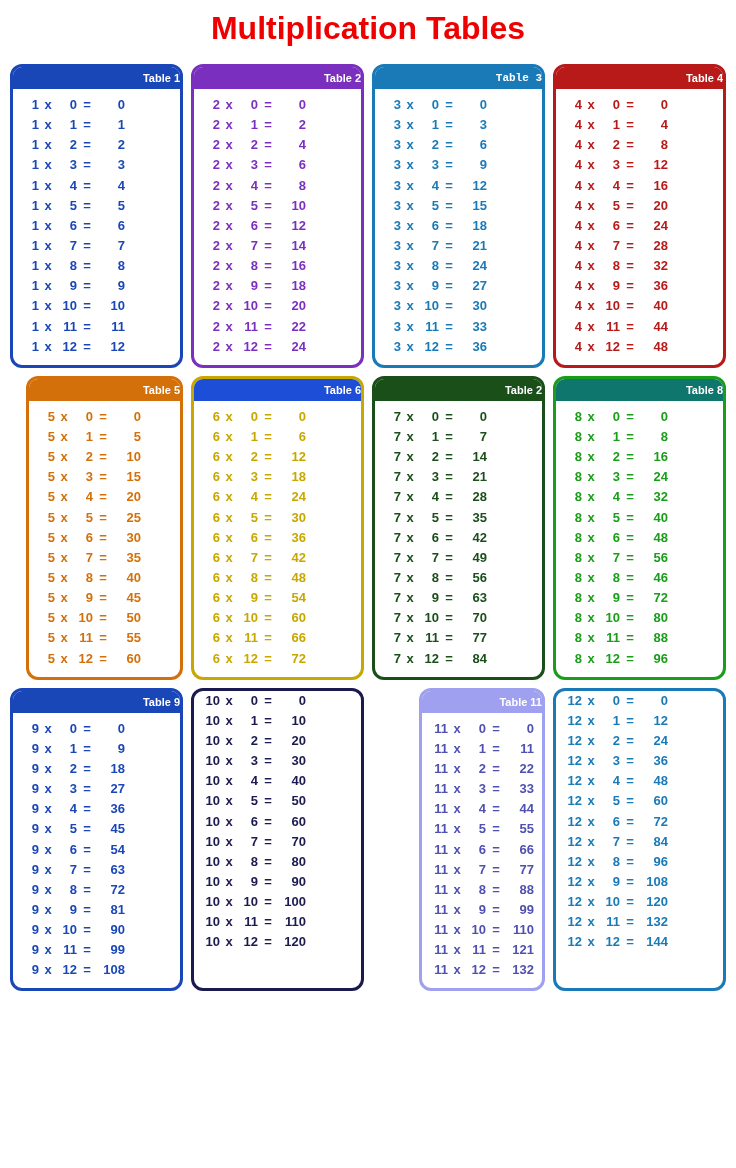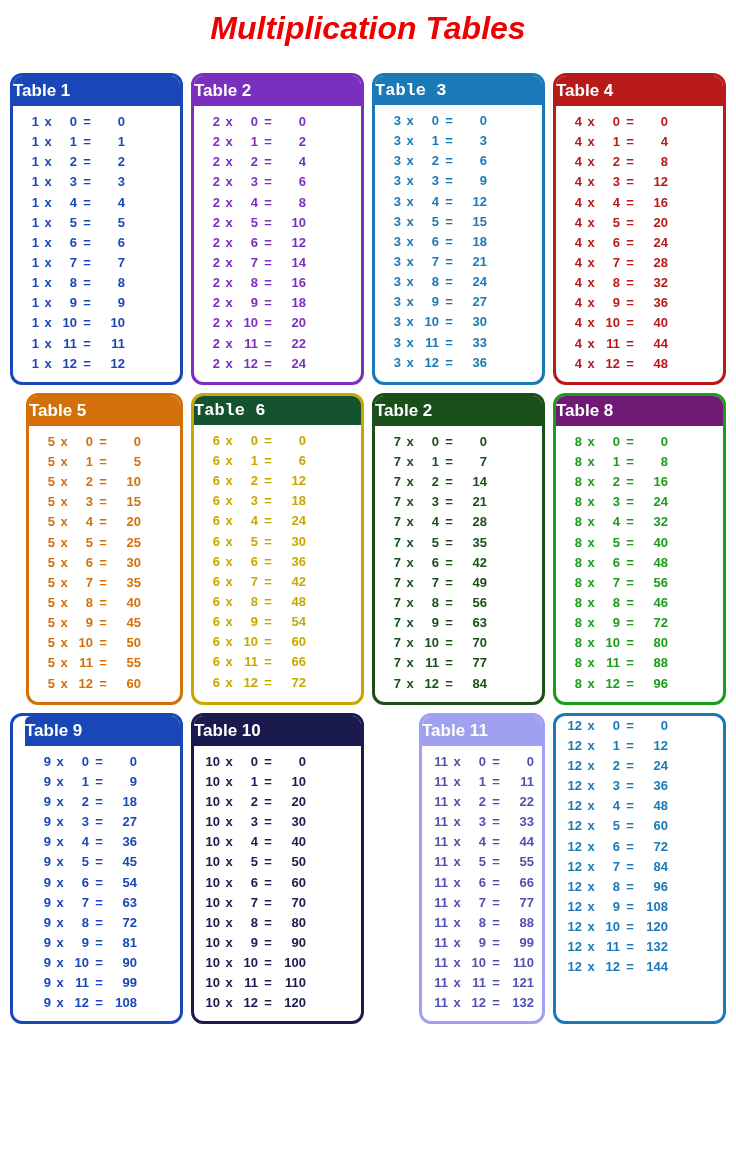--- a/index.html
+++ b/index.html
@@ -8,37 +8,36 @@
       font-family: Arial, sans-serif;
       width: 736px;
       min-height: 1168px;
       padding: 10px;
     }
     h1 {
       text-align: center;
       color: #e00;
       font-size: 32px;
       font-weight: bold;
-      margin-bottom: 26px;
-      font-style: italic;
+      margin-bottom: 17px;
     }
     .grid {
       display: grid;
       grid-template-columns: repeat(4, 1fr);
       gap: 8px;
     }
     .table-card {
       border-radius: 12px;
       border: 3px solid;
       overflow: hidden;
       padding-bottom: 8px;
     }
     .table-header {
-      text-align: left;
-      font-size: 17px;
+      text-align: right;
+      font-size: 11px;
       font-weight: bold;
       color: #fff;
       padding: 5px 0;
       margin-bottom: 6px;
       border-radius: 6px 6px 0 0;
     }
     .table-body {
       padding: 0 8px;
       font-size: 13px;
       font-weight: bold;
@@ -62,41 +61,41 @@
     .t1 .table-body { color: #1a47b8; }
 
     .t2 { border-color: #7b2fbe; }
     .t2 .table-header { background: #7b2fbe; }
     .t2 .table-body { color: #7b2fbe; }
 
     .t3 { border-color: #1a7ab8; }
     .t3 .table-header { background: #1a7ab8; font-family: Liberation Mono, monospace; }
     .t3 .table-body { color: #1a7ab8; }
 
-    .t4 { border-color: #b81a1a; border-radius: 13px; }
+    .t4 { border-color: #b81a1a; }
     .t4 .table-header { background: #b81a1a; }
     .t4 .table-body { color: #b81a1a; }
 
     .t5 { border-color: #d4700a; margin-left: 16px; }
     .t5 .table-header { background: #d4700a; }
     .t5 .table-body { color: #d4700a; }
 
     .t6 { border-color: #c8a800; }
-    .t6 .table-header { background: #14532d; font-family: Liberation Mono, monospace; }
+    .t6 .table-header { background: #1d4ed8; }
     .t6 .table-body { color: #c8a800; }
 
     .t7 { border-color: #1a4f1a; }
     .t7 .table-header { background: #1a4f1a; }
     .t7 .table-body { color: #1a4f1a; }
 
     .t8 { border-color: #1a9e1a; }
-    .t8 .table-header { background: #701a75; }
+    .t8 .table-header { background: #0f766e; }
     .t8 .table-body { color: #1a9e1a; }
 
-    .t9 { border-color: #1a47b8; padding-left: 12px; }
+    .t9 { border-color: #1a47b8; }
     .t9 .table-header { background: #1a47b8; }
     .t9 .table-body { color: #1a47b8; }
 
     .t10 { border-color: #1a1a4f; }
     .t10 .table-header { background: #1a1a4f; }
     .t10 .table-body { color: #1a1a4f; }
 
     .t11 { border-color: #a0a0f0; margin-left: 47px; }
     .t11 .table-header { background: #a0a0f0; }
     .t11 .table-body { color: #5050b0; }
@@ -969,21 +968,20 @@
         <div class="row">
       <span class="col n1">9</span>
       <span class="col x">x</span>
       <span class="col n2">12</span>
       <span class="col eq">=</span>
       <span class="col res">108</span>
     </div>
       </div>
     </div>
     <div class="table-card t10">
-      <div class="table-header">Table 10</div>
       <div class="table-body">
         <div class="row">
       <span class="col n1">10</span>
       <span class="col x">x</span>
       <span class="col n2">0</span>
       <span class="col eq">=</span>
       <span class="col res">0</span>
     </div>
         <div class="row">
       <span class="col n1">10</span>

